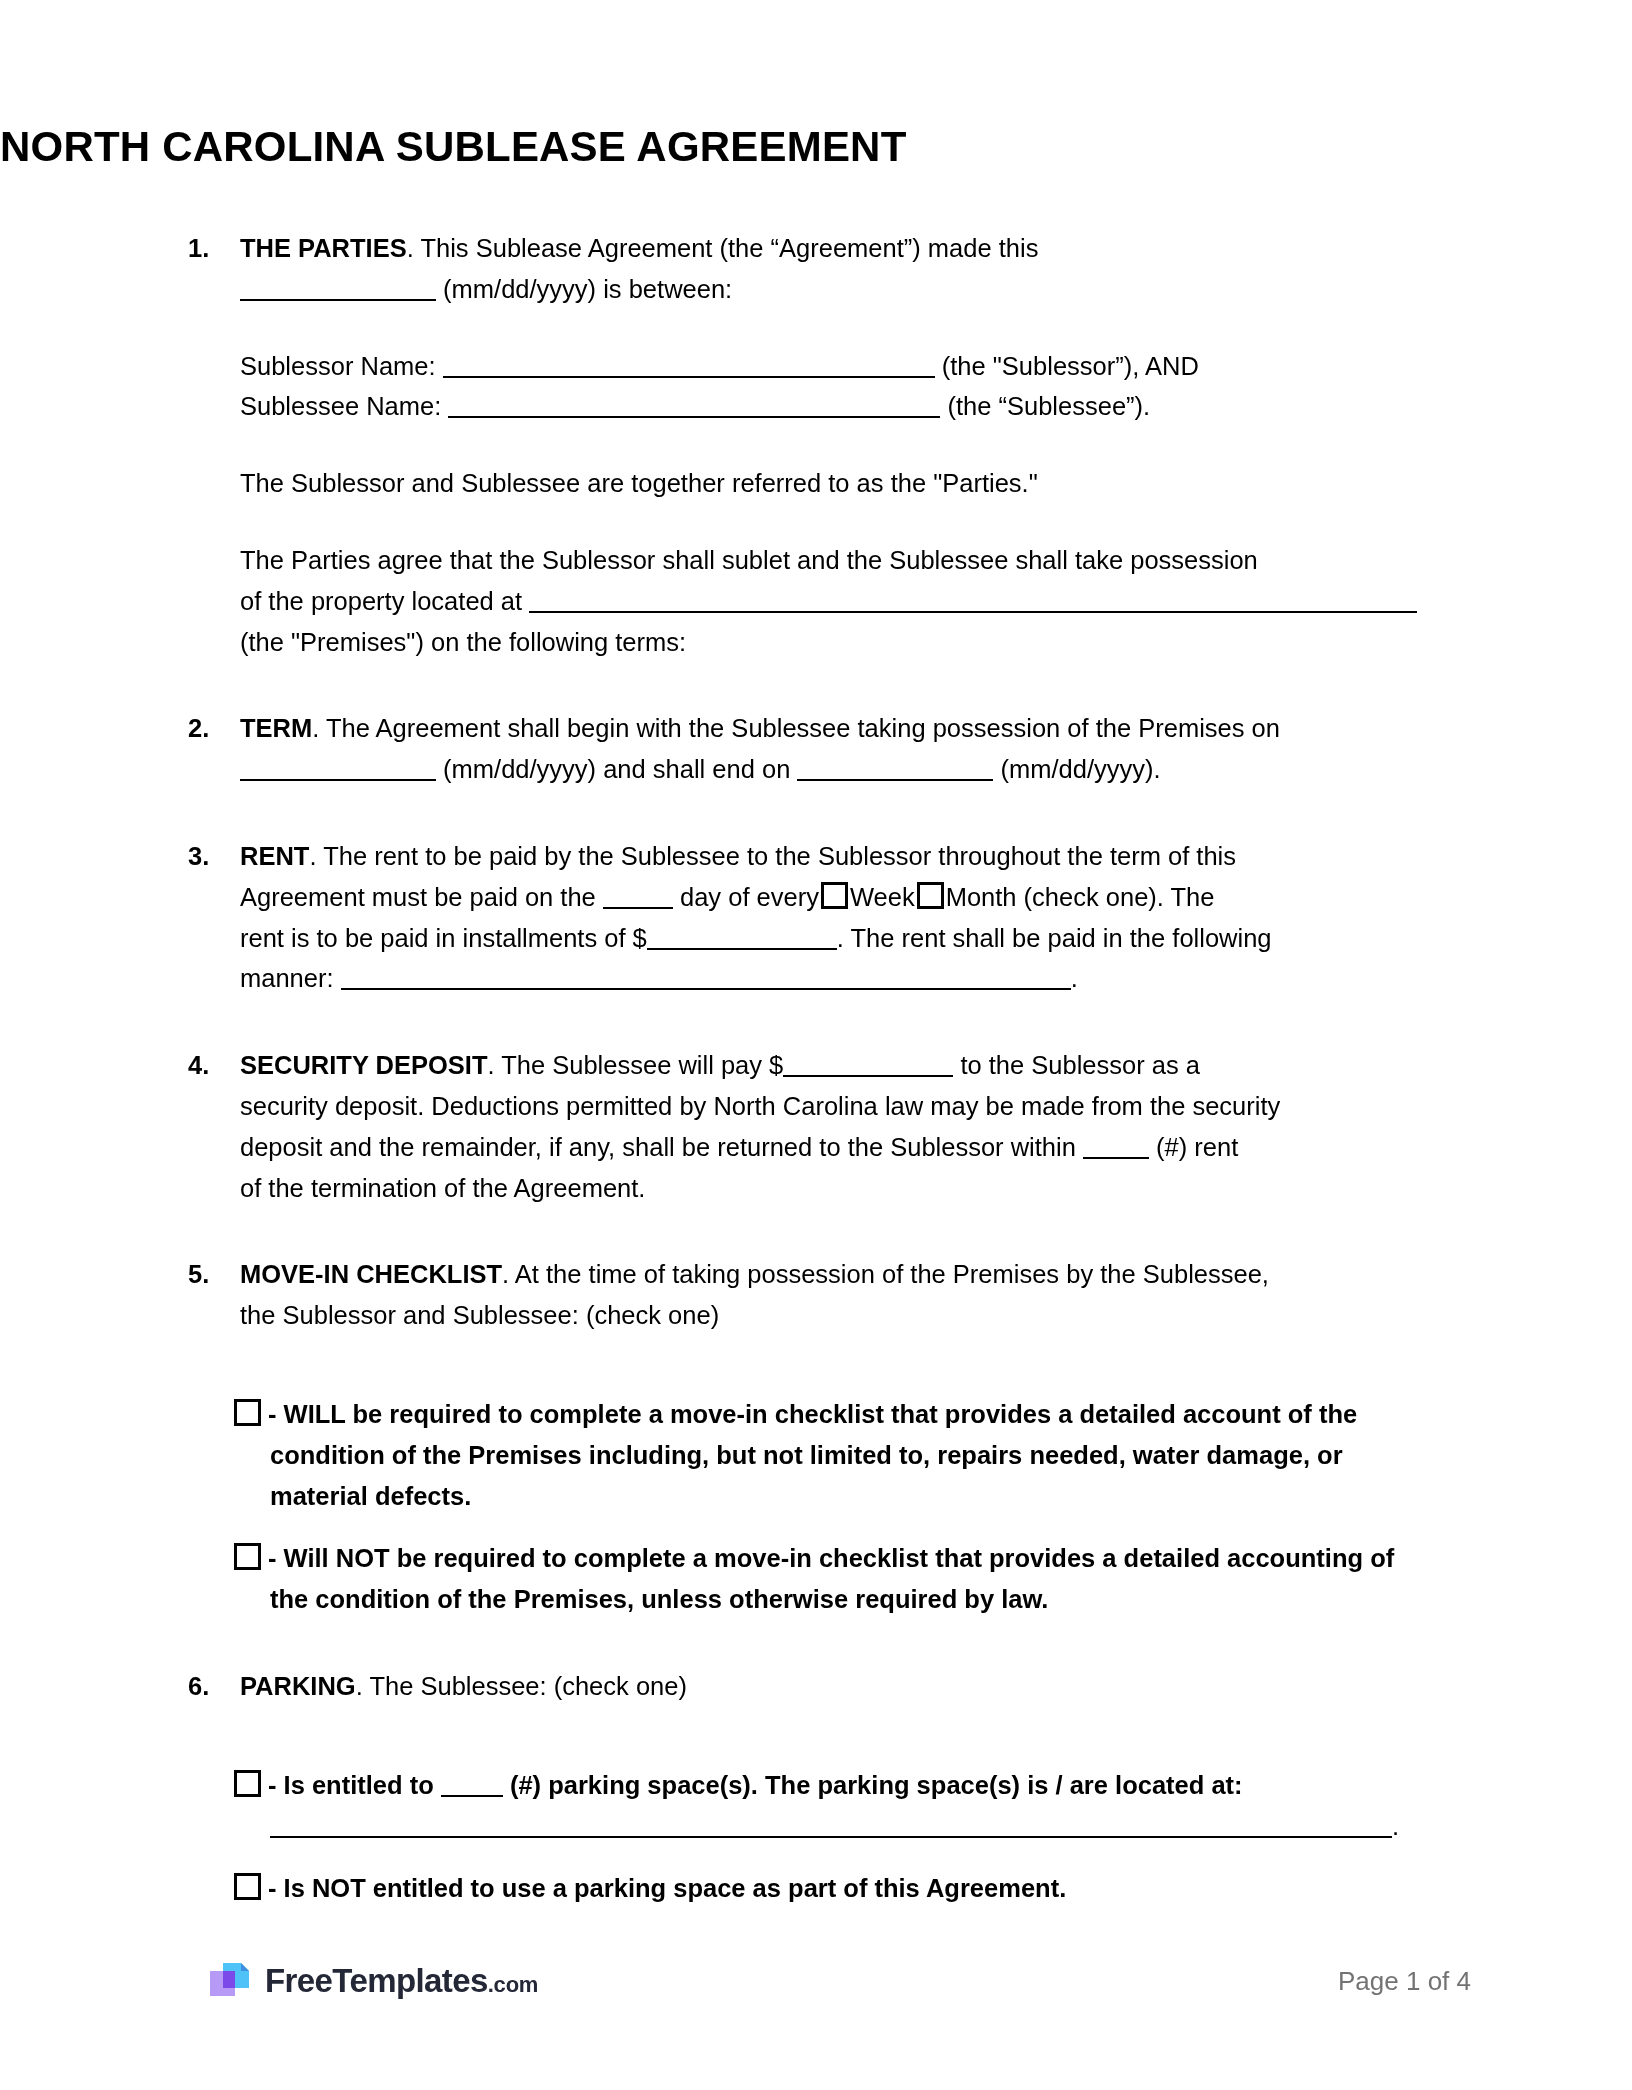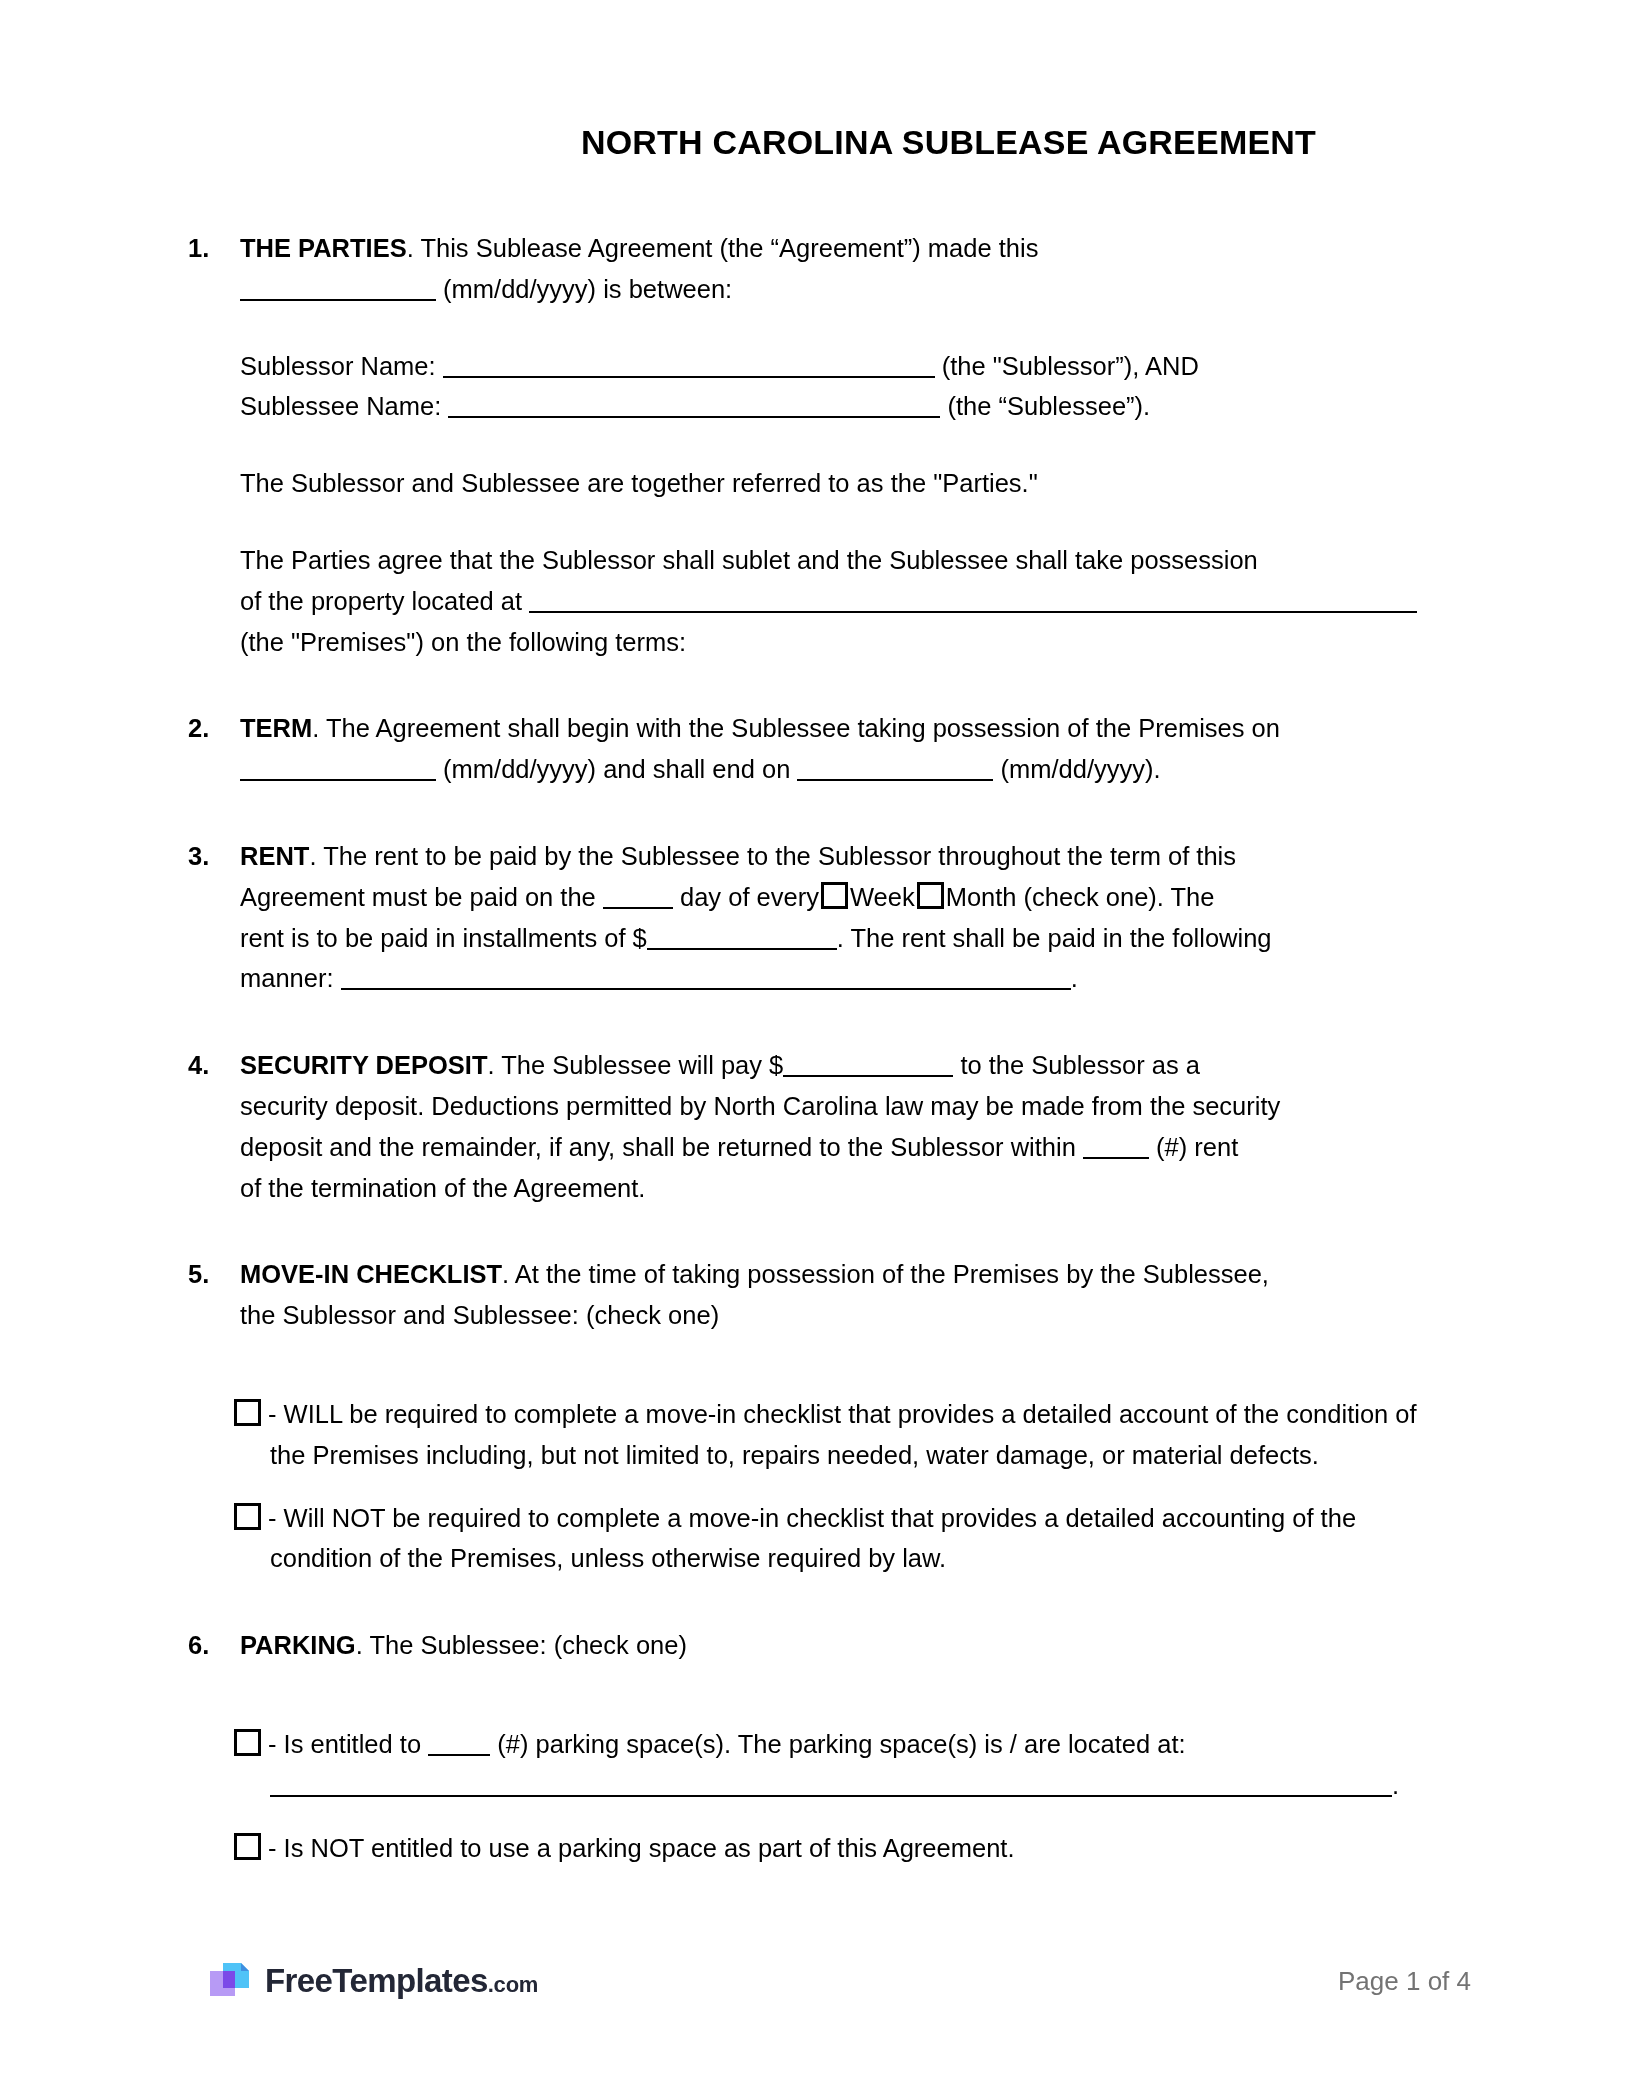--- a/index.html
+++ b/index.html
@@ -18,22 +18,22 @@
     height: 2090px;
     background: #ffffff;
     box-sizing: border-box;
     overflow: hidden;
   }
   .doc-title {
     position: absolute;
     top: 124px;
     left: 0;
     width: 1316px;
-    text-align: right;
-    font-size: 34px;
+    text-align: left;
+    font-size: 42px;
     font-weight: bold;
     letter-spacing: 0.2px;
     line-height: 1.1;
   }
   .body-wrap {
     position: absolute;
     top: 228px;
     left: 0;
     width: 1632px;
   }
@@ -101,20 +101,21 @@
     margin: 0 2px;
     background: #fff;
   }
   .opt-row {
     position: relative;
     padding-left: 270px;
     padding-right: 200px;
     font-size: 25.5px;
     line-height: 1.60;
     text-indent: -38px;
+    font-weight: bold;
   }
   .opt-row .cbox { margin-right: 7px; }
 
   
   .footer {
     position: absolute;
     left: 0;
     bottom: 0;
     width: 1632px;
     height: 150px;

